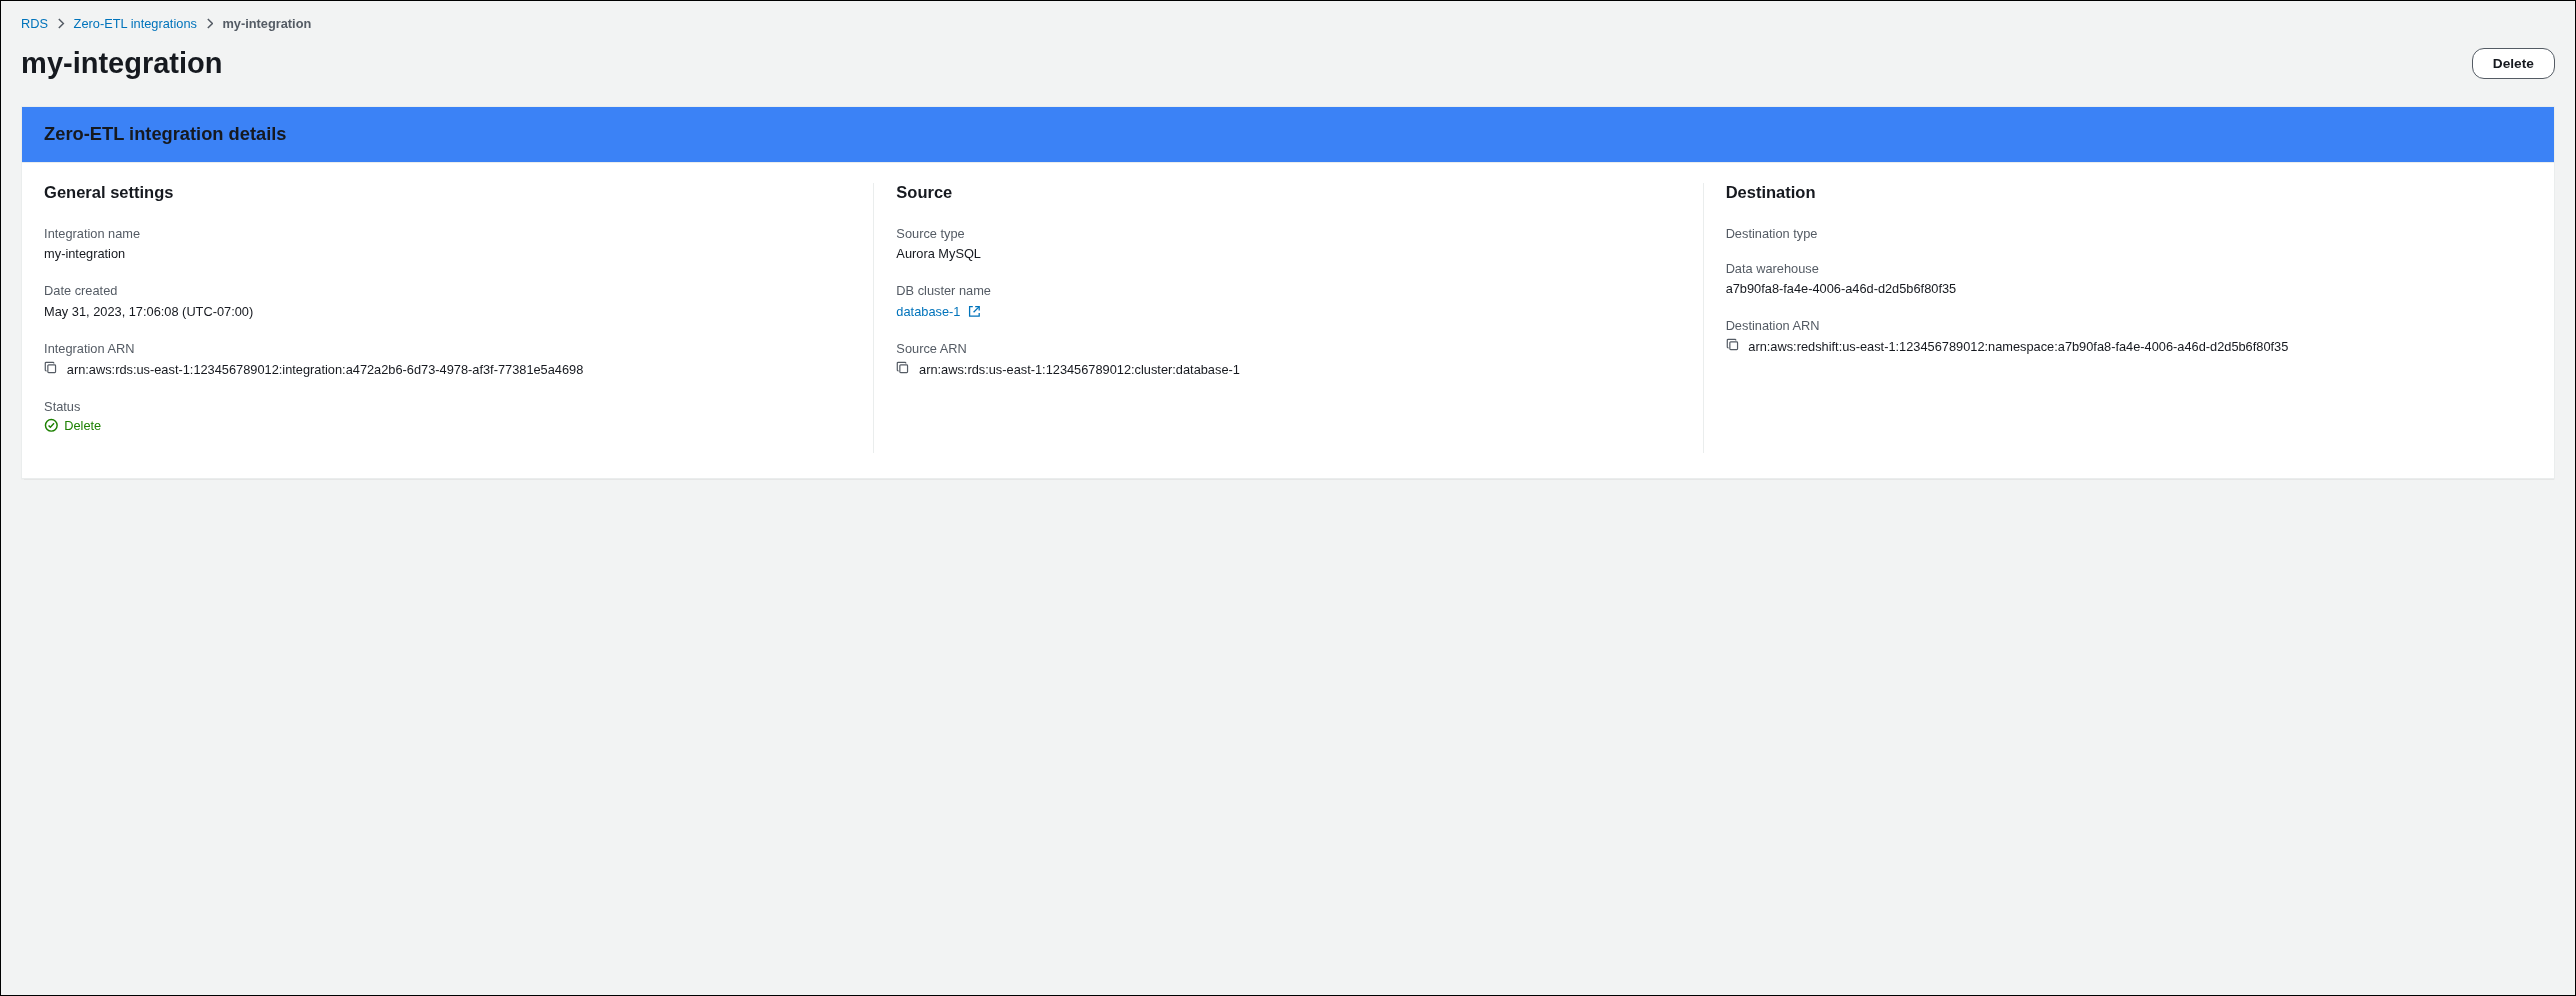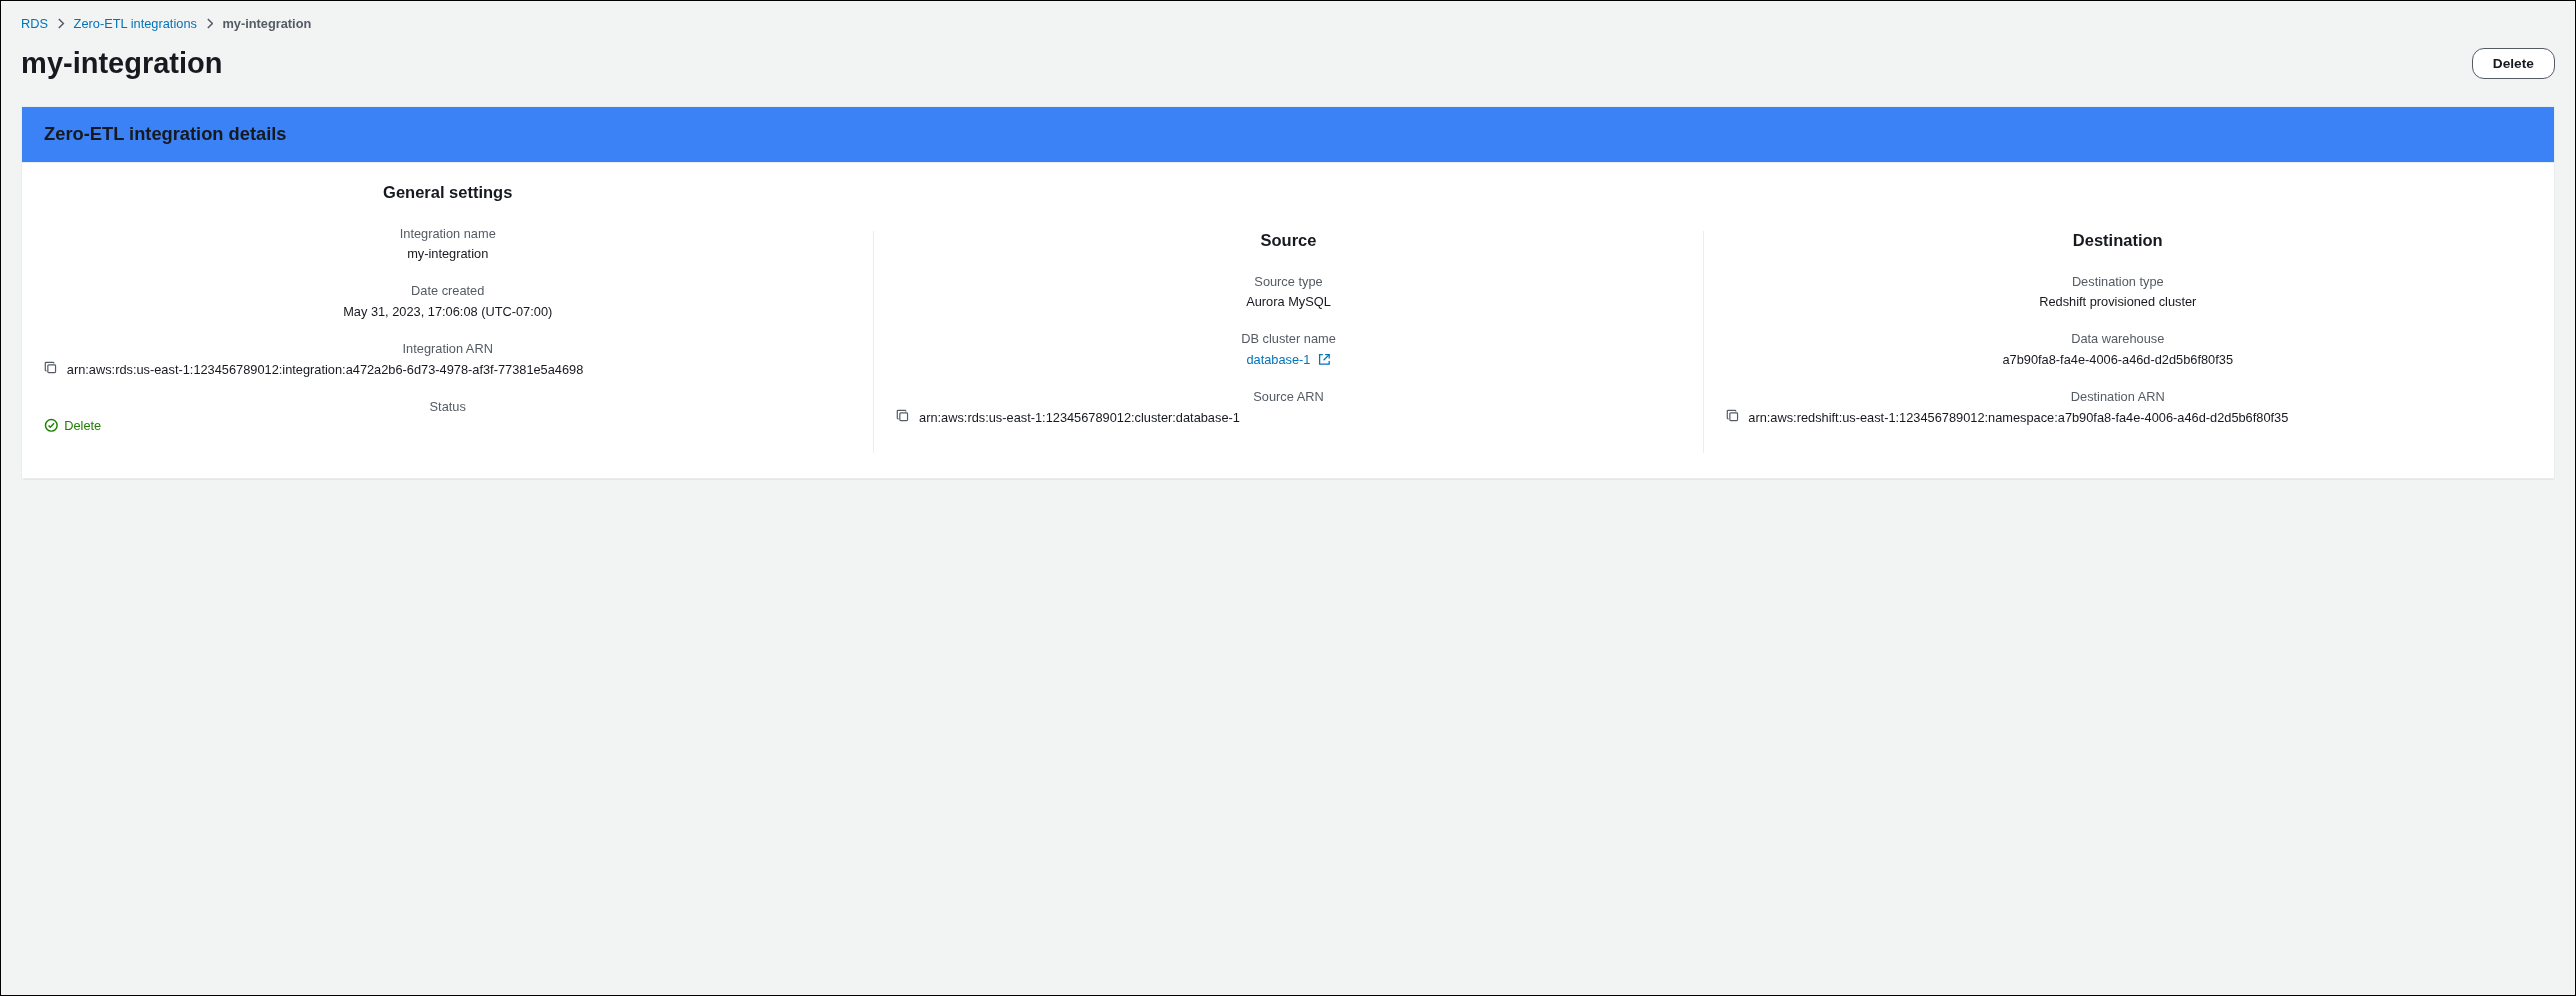--- a/index.html
+++ b/index.html
@@ -72,26 +72,24 @@
     font-size: 18.3px;
     font-weight: 700;
   }
   .panel-body {
     display: grid;
     grid-template-columns: 1fr 1fr 1fr;
     padding: 20px 22px 25.6px 22px;
   }
   .col {
     padding-right: 22px;
-    text-align: center;
   }
   .col + .col {
     border-left: 0.9px solid #eaeded;
     padding-left: 22px;
-    margin-top: 48px;
   }
   .col h3 {
     font-size: 16.5px;
     font-weight: 700;
     margin-bottom: 24px;
   }
   .field {
     margin-bottom: 20px;
   }
   .field-label {
@@ -245,21 +243,20 @@
             <span>arn:aws:rds:us-east-1:123456789012:cluster:database-1</span>
           </div>
         </div>
       </div>
 
       <div class="col">
         <h3>Destination</h3>
 
         <div class="field">
           <div class="field-label">Destination type</div>
-          <div class="field-value">Redshift provisioned cluster</div>
         </div>
 
         <div class="field">
           <div class="field-label">Data warehouse</div>
           <div class="field-value">a7b90fa8-fa4e-4006-a46d-d2d5b6f80f35</div>
         </div>
 
         <div class="field">
           <div class="field-label">Destination ARN</div>
           <div class="field-value copy-row">

